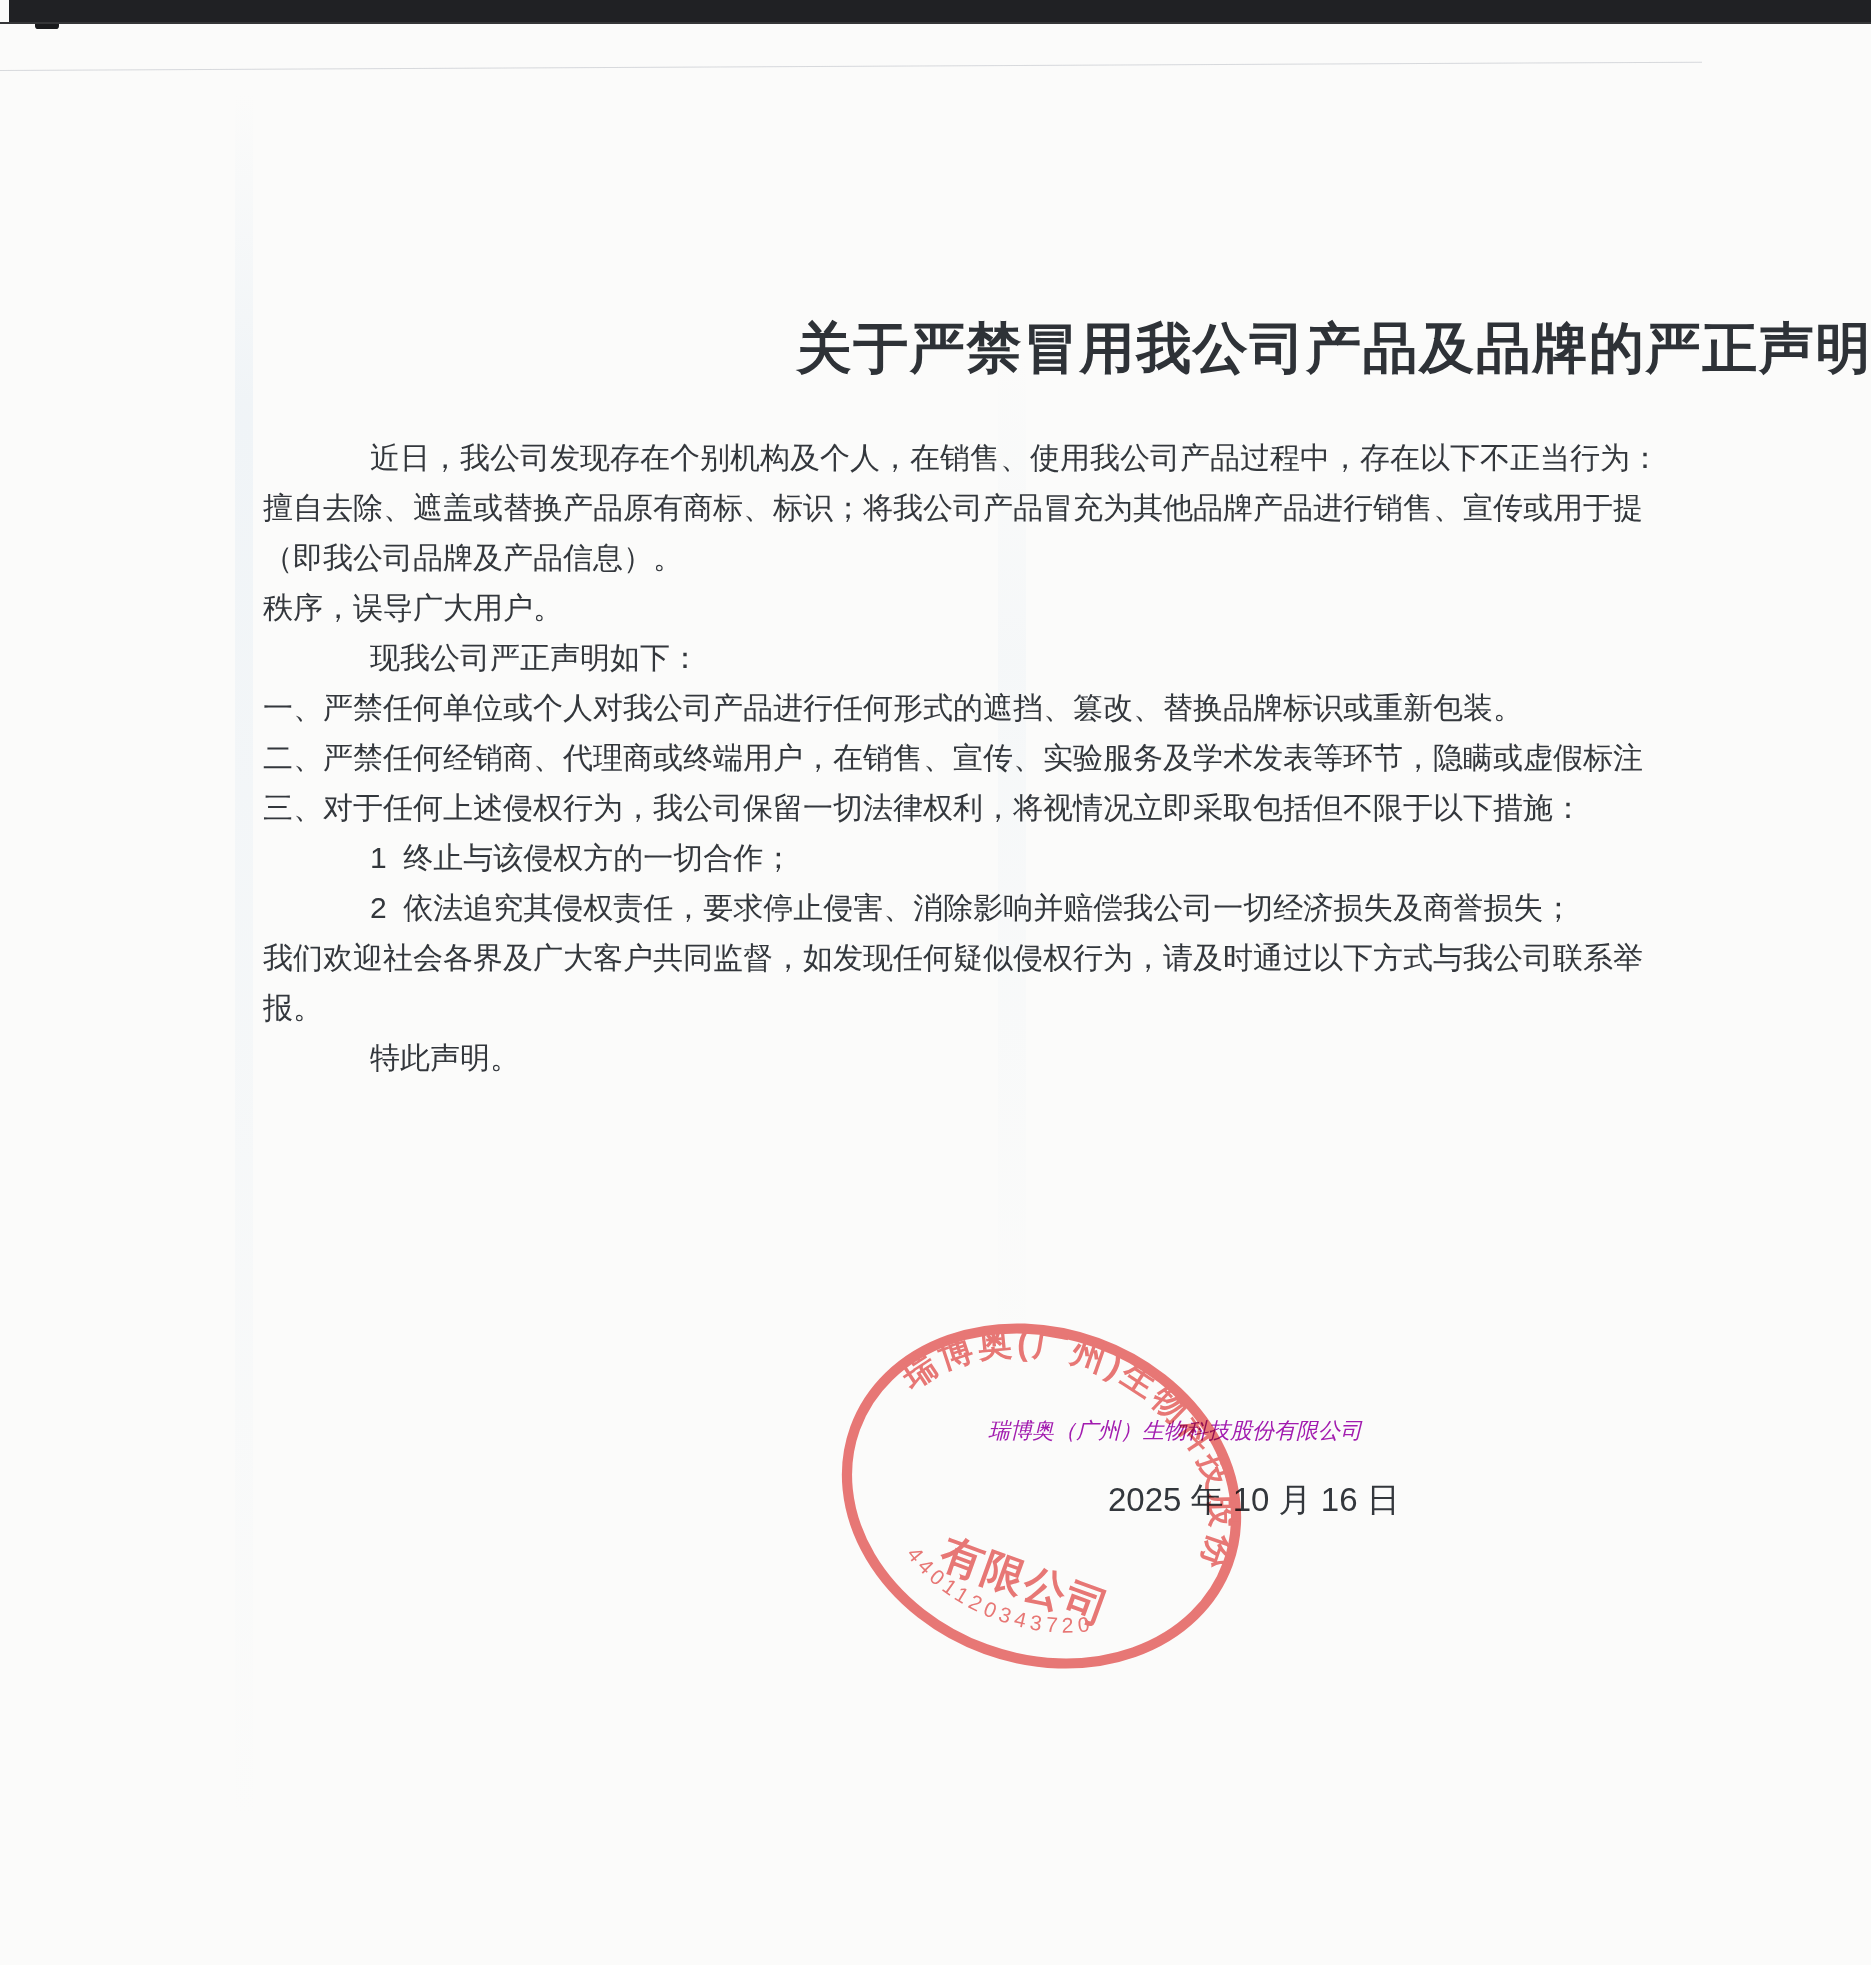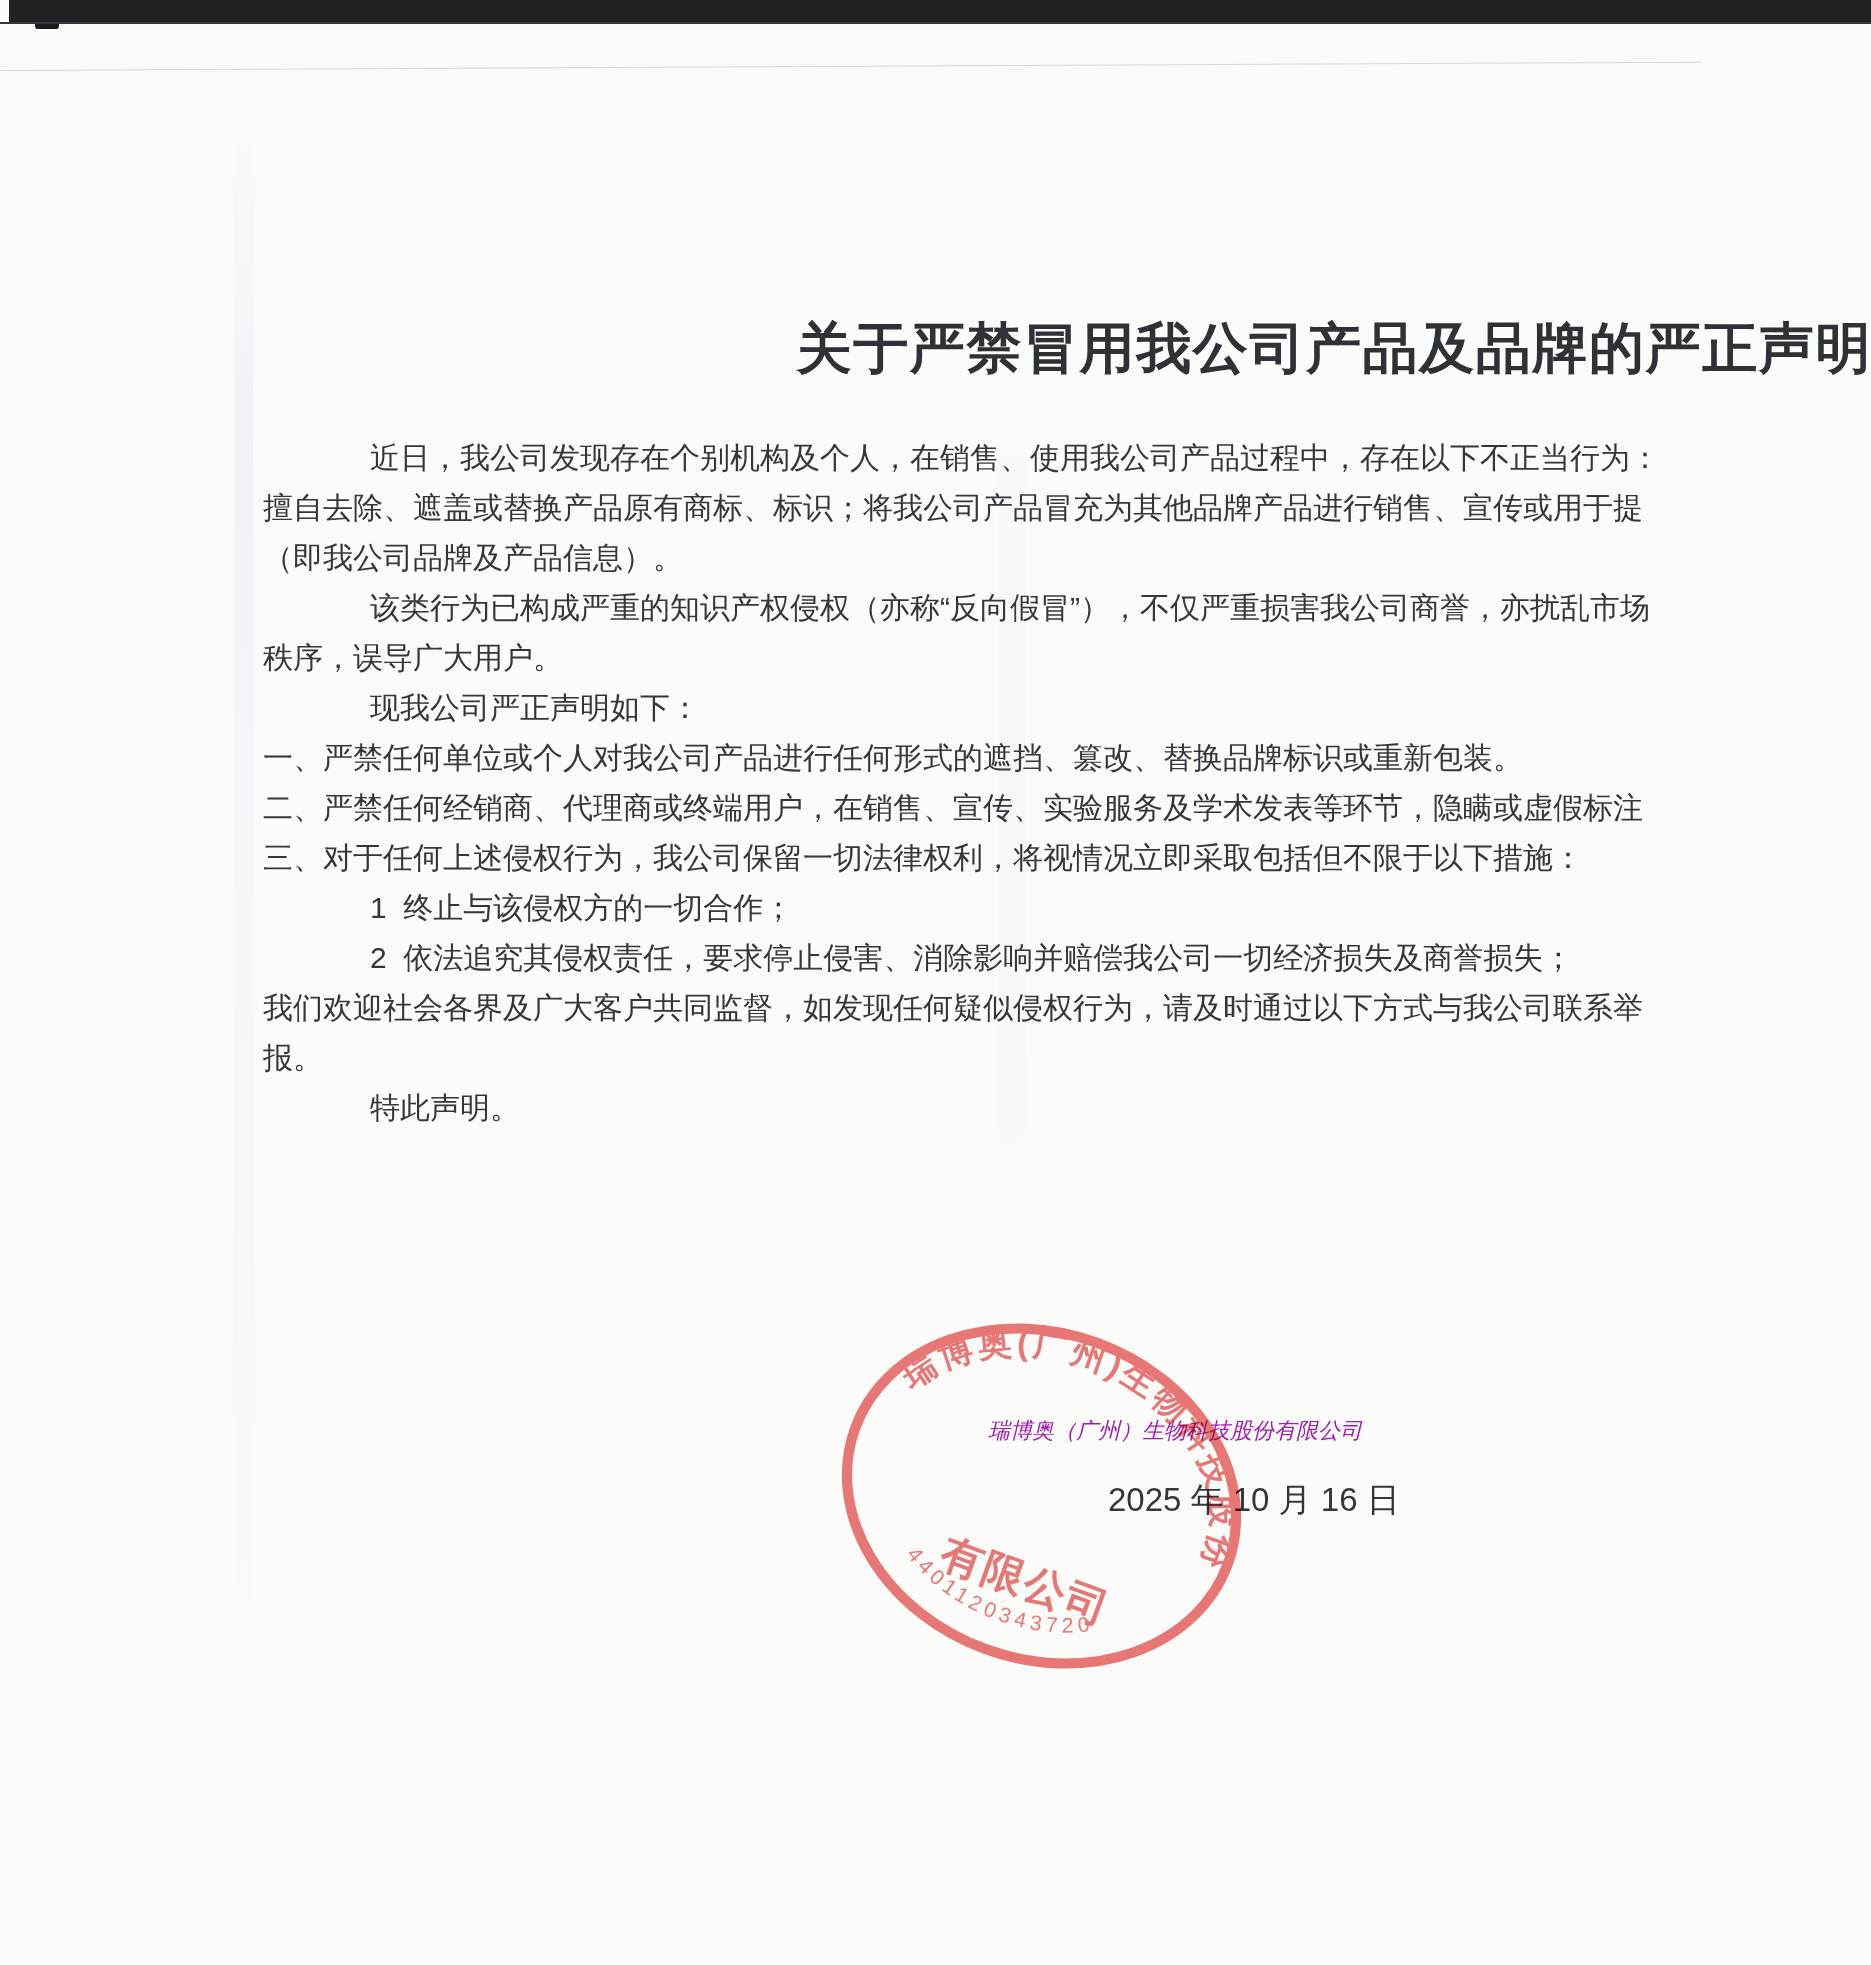--- a/index.html
+++ b/index.html
@@ -46,21 +46,20 @@
   <div class="crease"></div>
   <div class="streak1"></div>
   <div class="streak2"></div>
 
   <div class="title">关于严禁冒用我公司产品及品牌的严正声明</div>
 
   <div class="body">
     <div class="line ind">近日，我公司发现存在个别机构及个人，在销售、使用我公司产品过程中，存在以下不正当行为：</div>
     <div class="line">擅自去除、遮盖或替换产品原有商标、标识；将我公司产品冒充为其他品牌产品进行销售、宣传或用于提</div>
     <div class="line">（即我公司品牌及产品信息）。</div>
-    <div class="line ind">该类行为已构成严重的知识产权侵权（亦称“反向假冒”），不仅严重损害我公司商誉，亦扰乱市场</div>
     <div class="line">秩序，误导广大用户。</div>
     <div class="line ind">现我公司严正声明如下：</div>
     <div class="line">一、严禁任何单位或个人对我公司产品进行任何形式的遮挡、篡改、替换品牌标识或重新包装。</div>
     <div class="line">二、严禁任何经销商、代理商或终端用户，在销售、宣传、实验服务及学术发表等环节，隐瞒或虚假标注</div>
     <div class="line">三、对于任何上述侵权行为，我公司保留一切法律权利，将视情况立即采取包括但不限于以下措施：</div>
     <div class="line ind">1  终止与该侵权方的一切合作；</div>
     <div class="line ind">2  依法追究其侵权责任，要求停止侵害、消除影响并赔偿我公司一切经济损失及商誉损失；</div>
     <div class="line">我们欢迎社会各界及广大客户共同监督，如发现任何疑似侵权行为，请及时通过以下方式与我公司联系举</div>
     <div class="line">报。</div>
     <div class="line ind">特此声明。</div>

